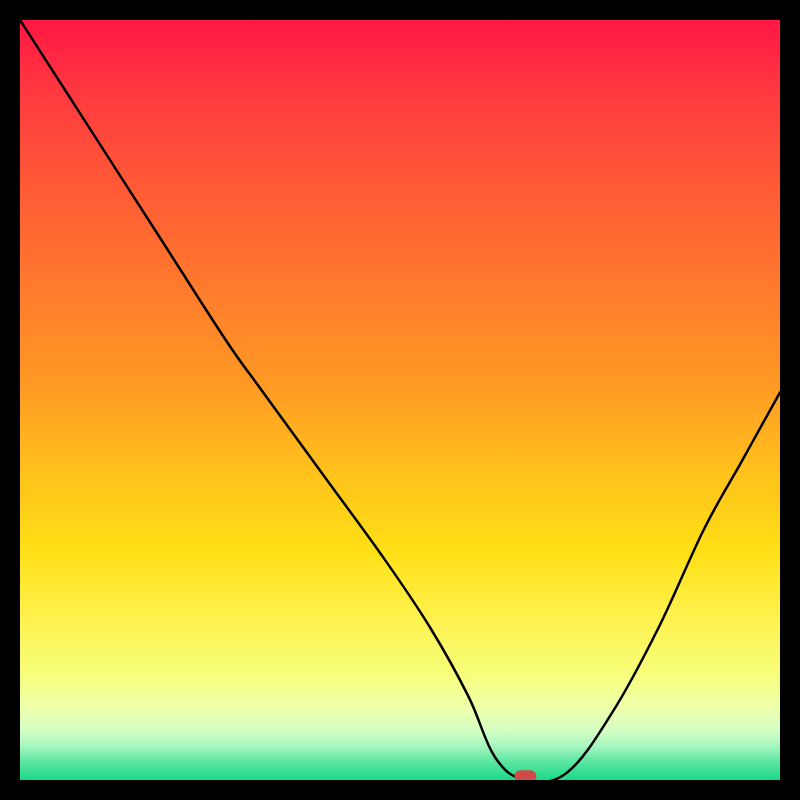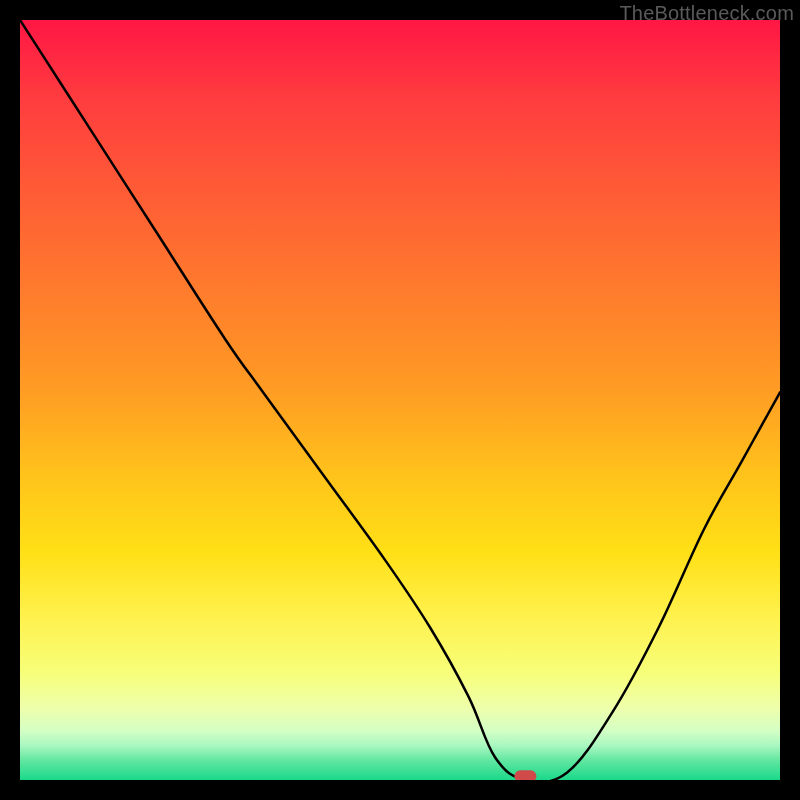--- a/index.html
+++ b/index.html
@@ -73,15 +73,14 @@
 
     <div class="gradient" id="grad" style="background-image: linear-gradient(rgb(255, 23, 68) 0%, rgb(255, 59, 63) 10%, rgb(255, 90, 54) 22%, rgb(255, 122, 45) 35%, rgb(255, 154, 36) 48%, rgb(255, 195, 27) 60%, rgb(255, 224, 22) 70%, rgb(255, 240, 74) 78%, rgb(247, 255, 122) 86%, rgb(238, 255, 171) 90.5%, rgb(212, 255, 196) 93.5%, rgb(168, 247, 192) 95.5%, rgb(95, 230, 160) 97.5%, rgb(26, 217, 138) 100%);"></div>
 
     <svg class="curve-layer" viewBox="0 0 760 760" preserveAspectRatio="none">
       <path id="curvePath" class="curve-path" d="M 0.00 0.00 C 12.54 19.51, 43.32 67.39, 68.40 106.40 C 93.48 145.41, 111.72 173.79, 136.80 212.80 C 161.88 251.81, 185.69 289.94, 205.20 319.20 C 224.71 348.46, 225.09 347.32, 243.20 372.40 C 261.31 397.48, 281.71 425.35, 304.00 456.00 C 326.29 486.65, 345.29 511.73, 364.80 539.60 C 384.31 567.47, 395.07 582.92, 410.40 608.00 C 425.73 633.08, 436.56 652.71, 448.40 676.40 C 460.24 700.09, 464.55 721.87, 475.00 737.20 C 485.45 752.53, 492.16 757.21, 505.40 760.00 C 518.64 762.79, 531.18 764.94, 547.20 752.40 C 563.22 739.86, 576.08 718.07, 592.80 691.60 C 609.52 665.13, 621.68 641.44, 638.40 608.00 C 655.12 574.56, 668.67 539.85, 684.00 509.20 C 699.33 478.55, 708.07 465.88, 722.00 440.80 C 735.93 415.72, 753.03 384.94, 760.00 372.40" stroke="#000000"></path>
       <rect id="markerRect" class="marker" rx="6" ry="6" width="22" height="12" fill="#d04a4a" x="494.40" y="750.20"></rect>
     </svg>
 
   </div>
 
-  <div class="watermark">TheBottleneck.com</div>
 
 </div>
 
 </body></html>

